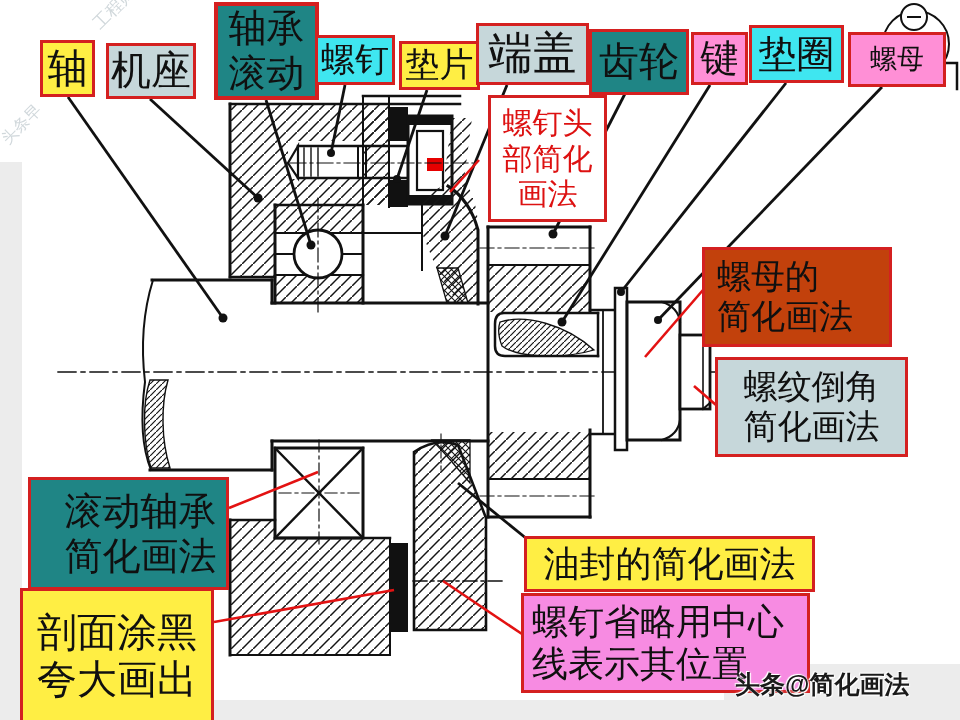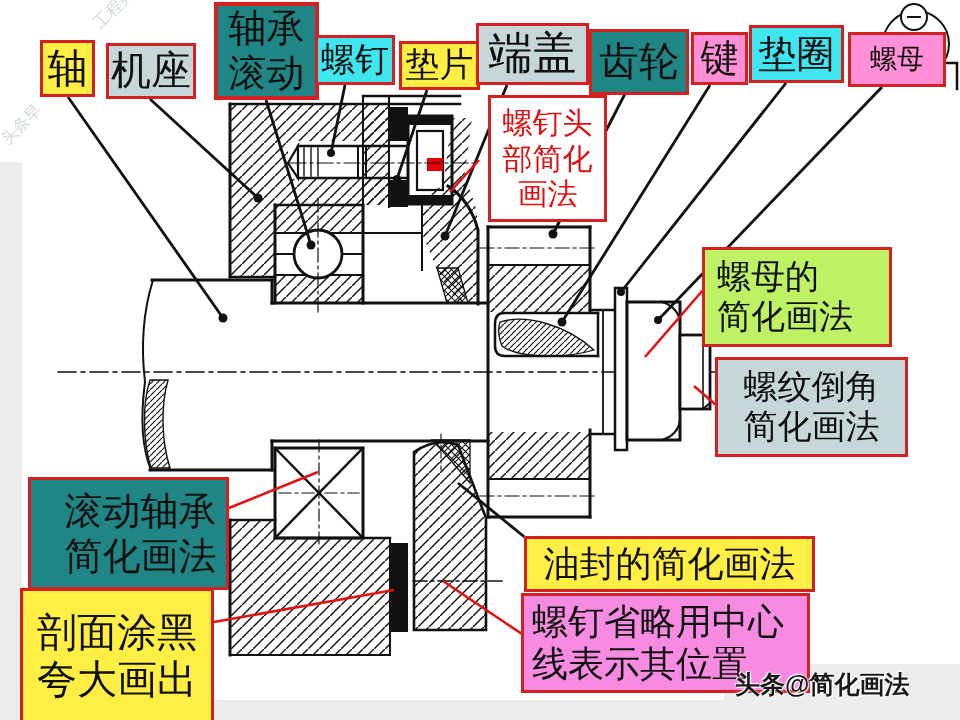--- a/index.html
+++ b/index.html
@@ -6,21 +6,21 @@
     font-family:"Liberation Serif","DejaVu Serif",serif;}
   #stage{position:relative;width:960px;height:720px;background:#fff;}
   #drawing{position:absolute;left:0;top:0;z-index:1;}
   .lbl{position:absolute;z-index:3;display:flex;flex-direction:column;align-items:center;
     justify-content:center;text-align:center;border:3px solid #d42020;color:#101010;
     box-sizing:border-box;line-height:1.18;font-weight:500;}
   .lbl .ln{white-space:nowrap;}
   .bg-yellow{background:#ffee44;}
   .bg-teal{background:#1f8585;}
   .bg-cyan{background:#3fe6f0;}
-  .bg-cyanlight{background:#bef264;}
+  .bg-cyanlight{background:#c2410c;}
   .bg-pink{background:#ff8fd6;}
   .bg-pinkdeep{background:#f78be2;}
   .bg-grayblue{background:#c6d7da;}
   .bg-white{background:#ffffff;}
   .red-text{color:#dd1111;}
   #wm-bottom{position:absolute;z-index:4;left:735px;top:668px;width:225px;height:34px;
     font-family:"Liberation Sans","DejaVu Sans",sans-serif;font-size:25px;font-weight:bold;
     color:#1a1a1a;text-shadow:0 0 3px #fff,1px 1px 0 #fff,-1px -1px 0 #fff;white-space:nowrap;}
 </style>
 </head>

